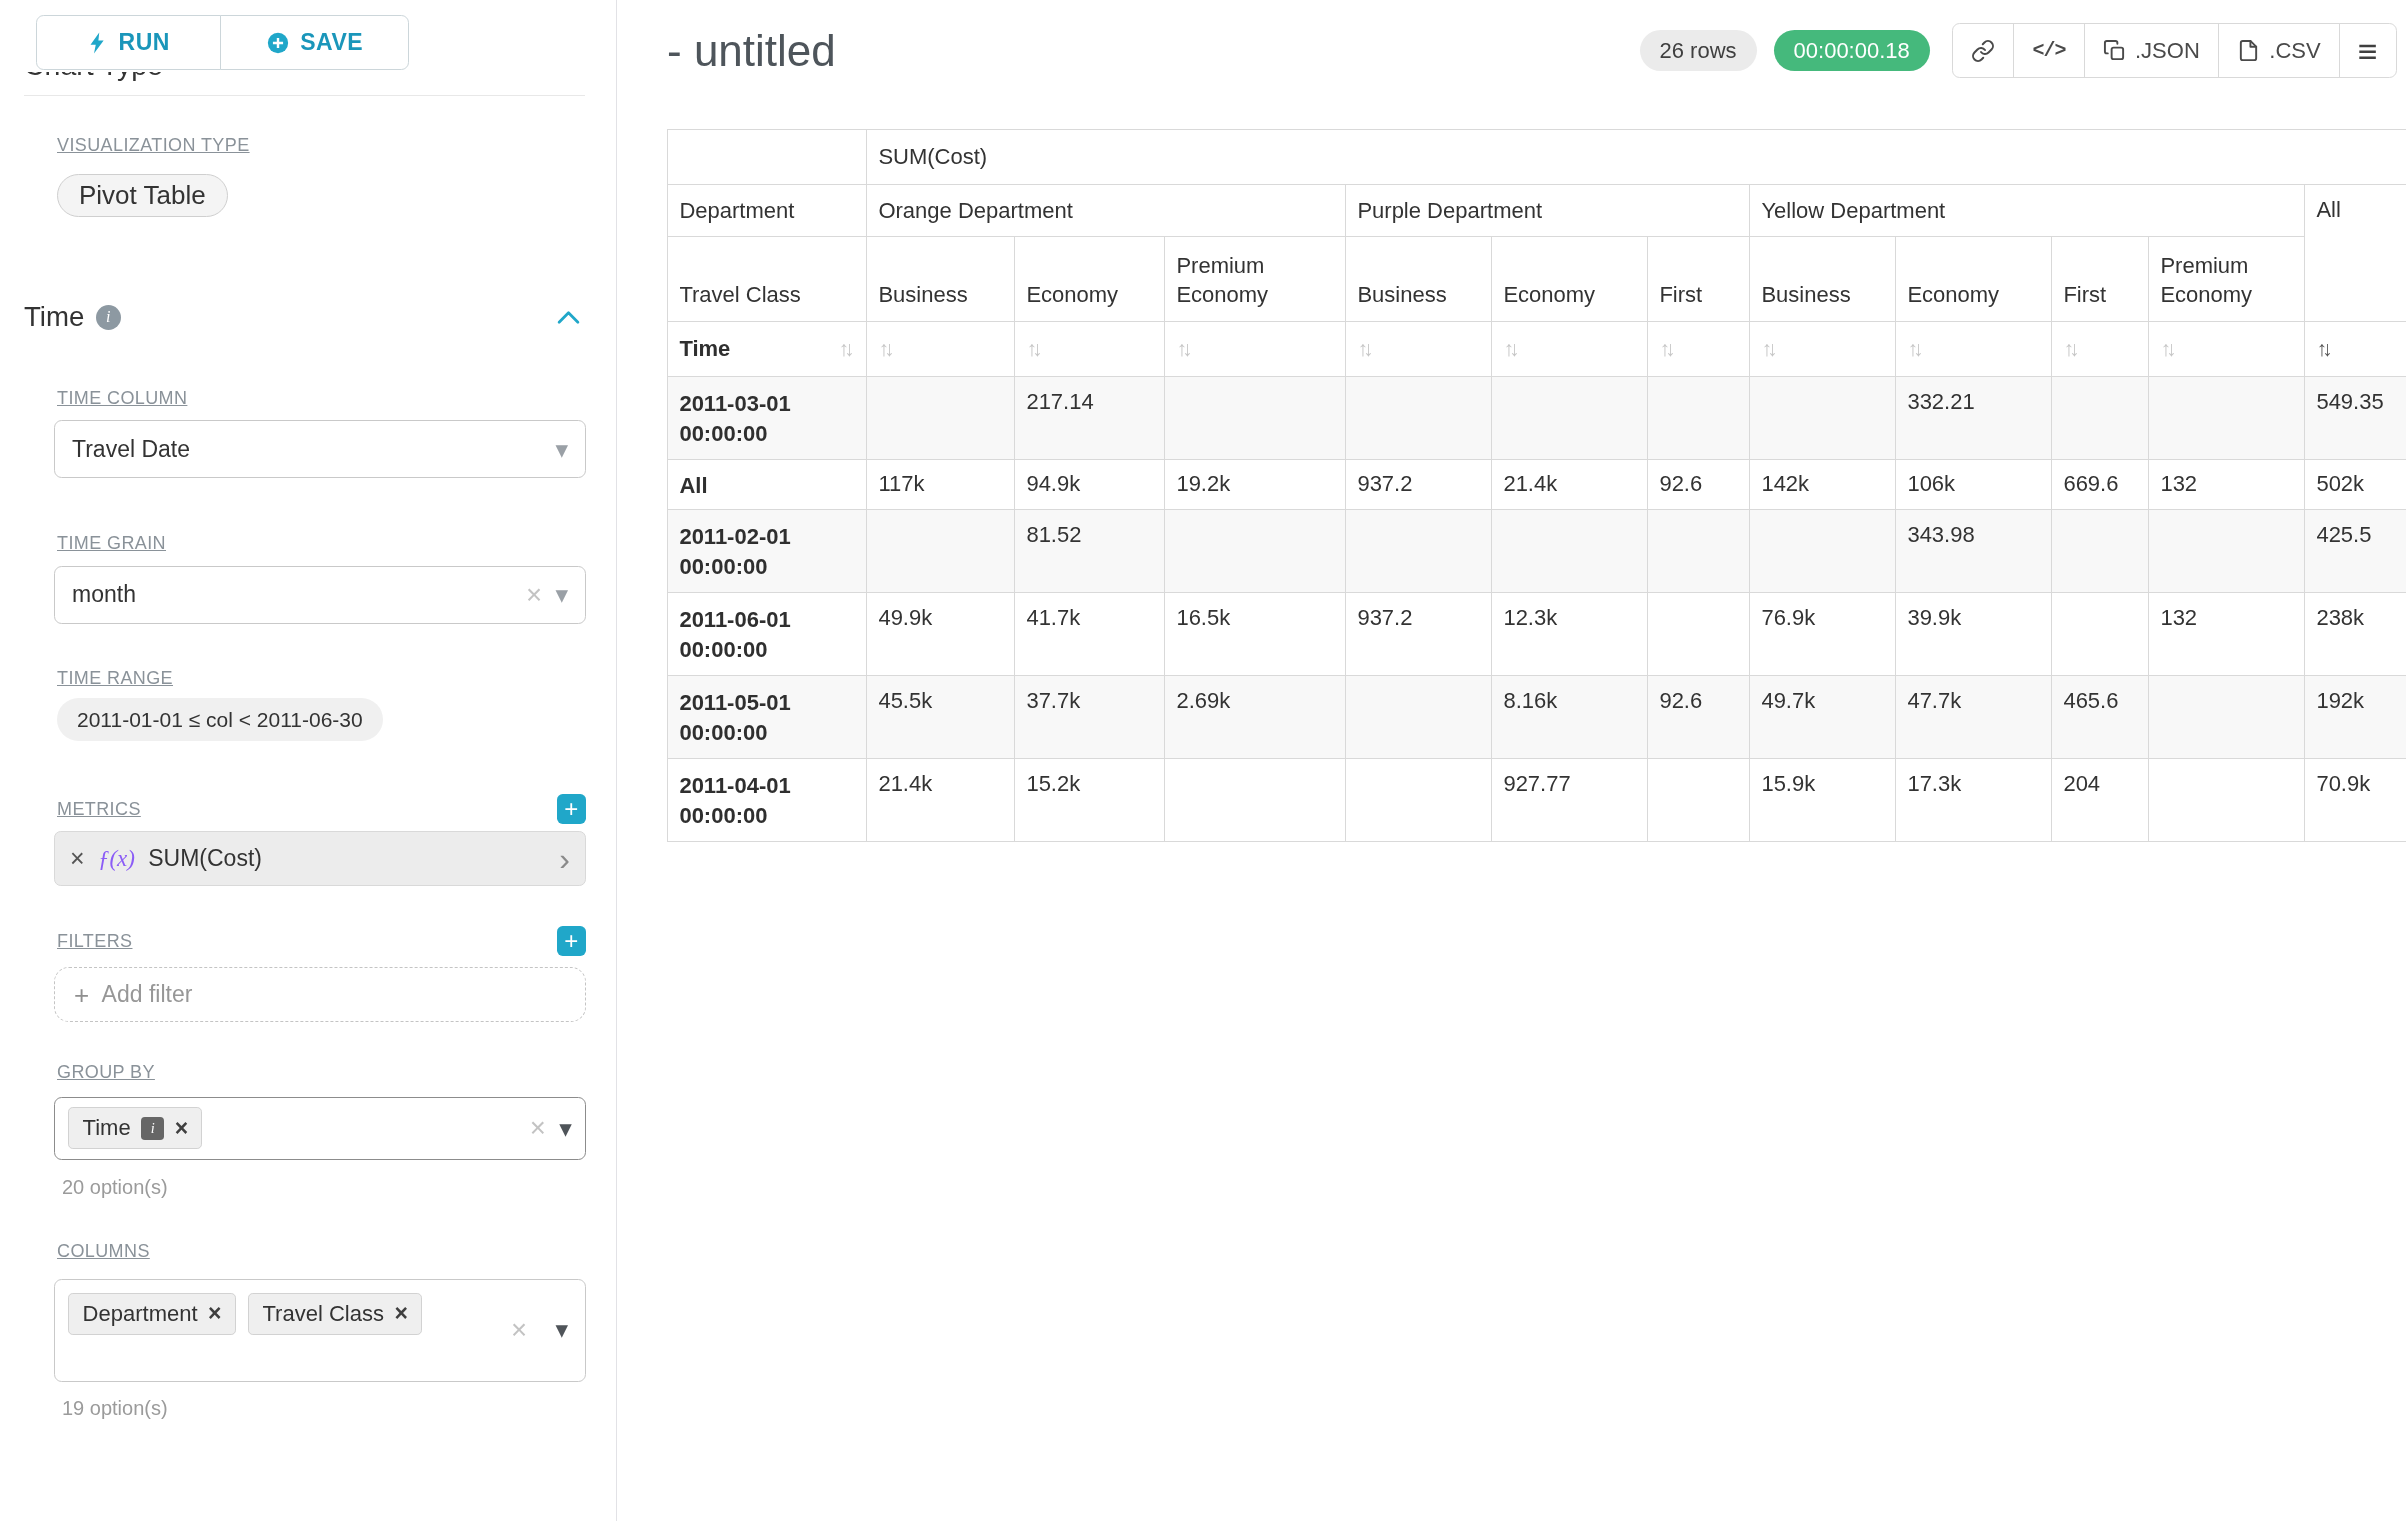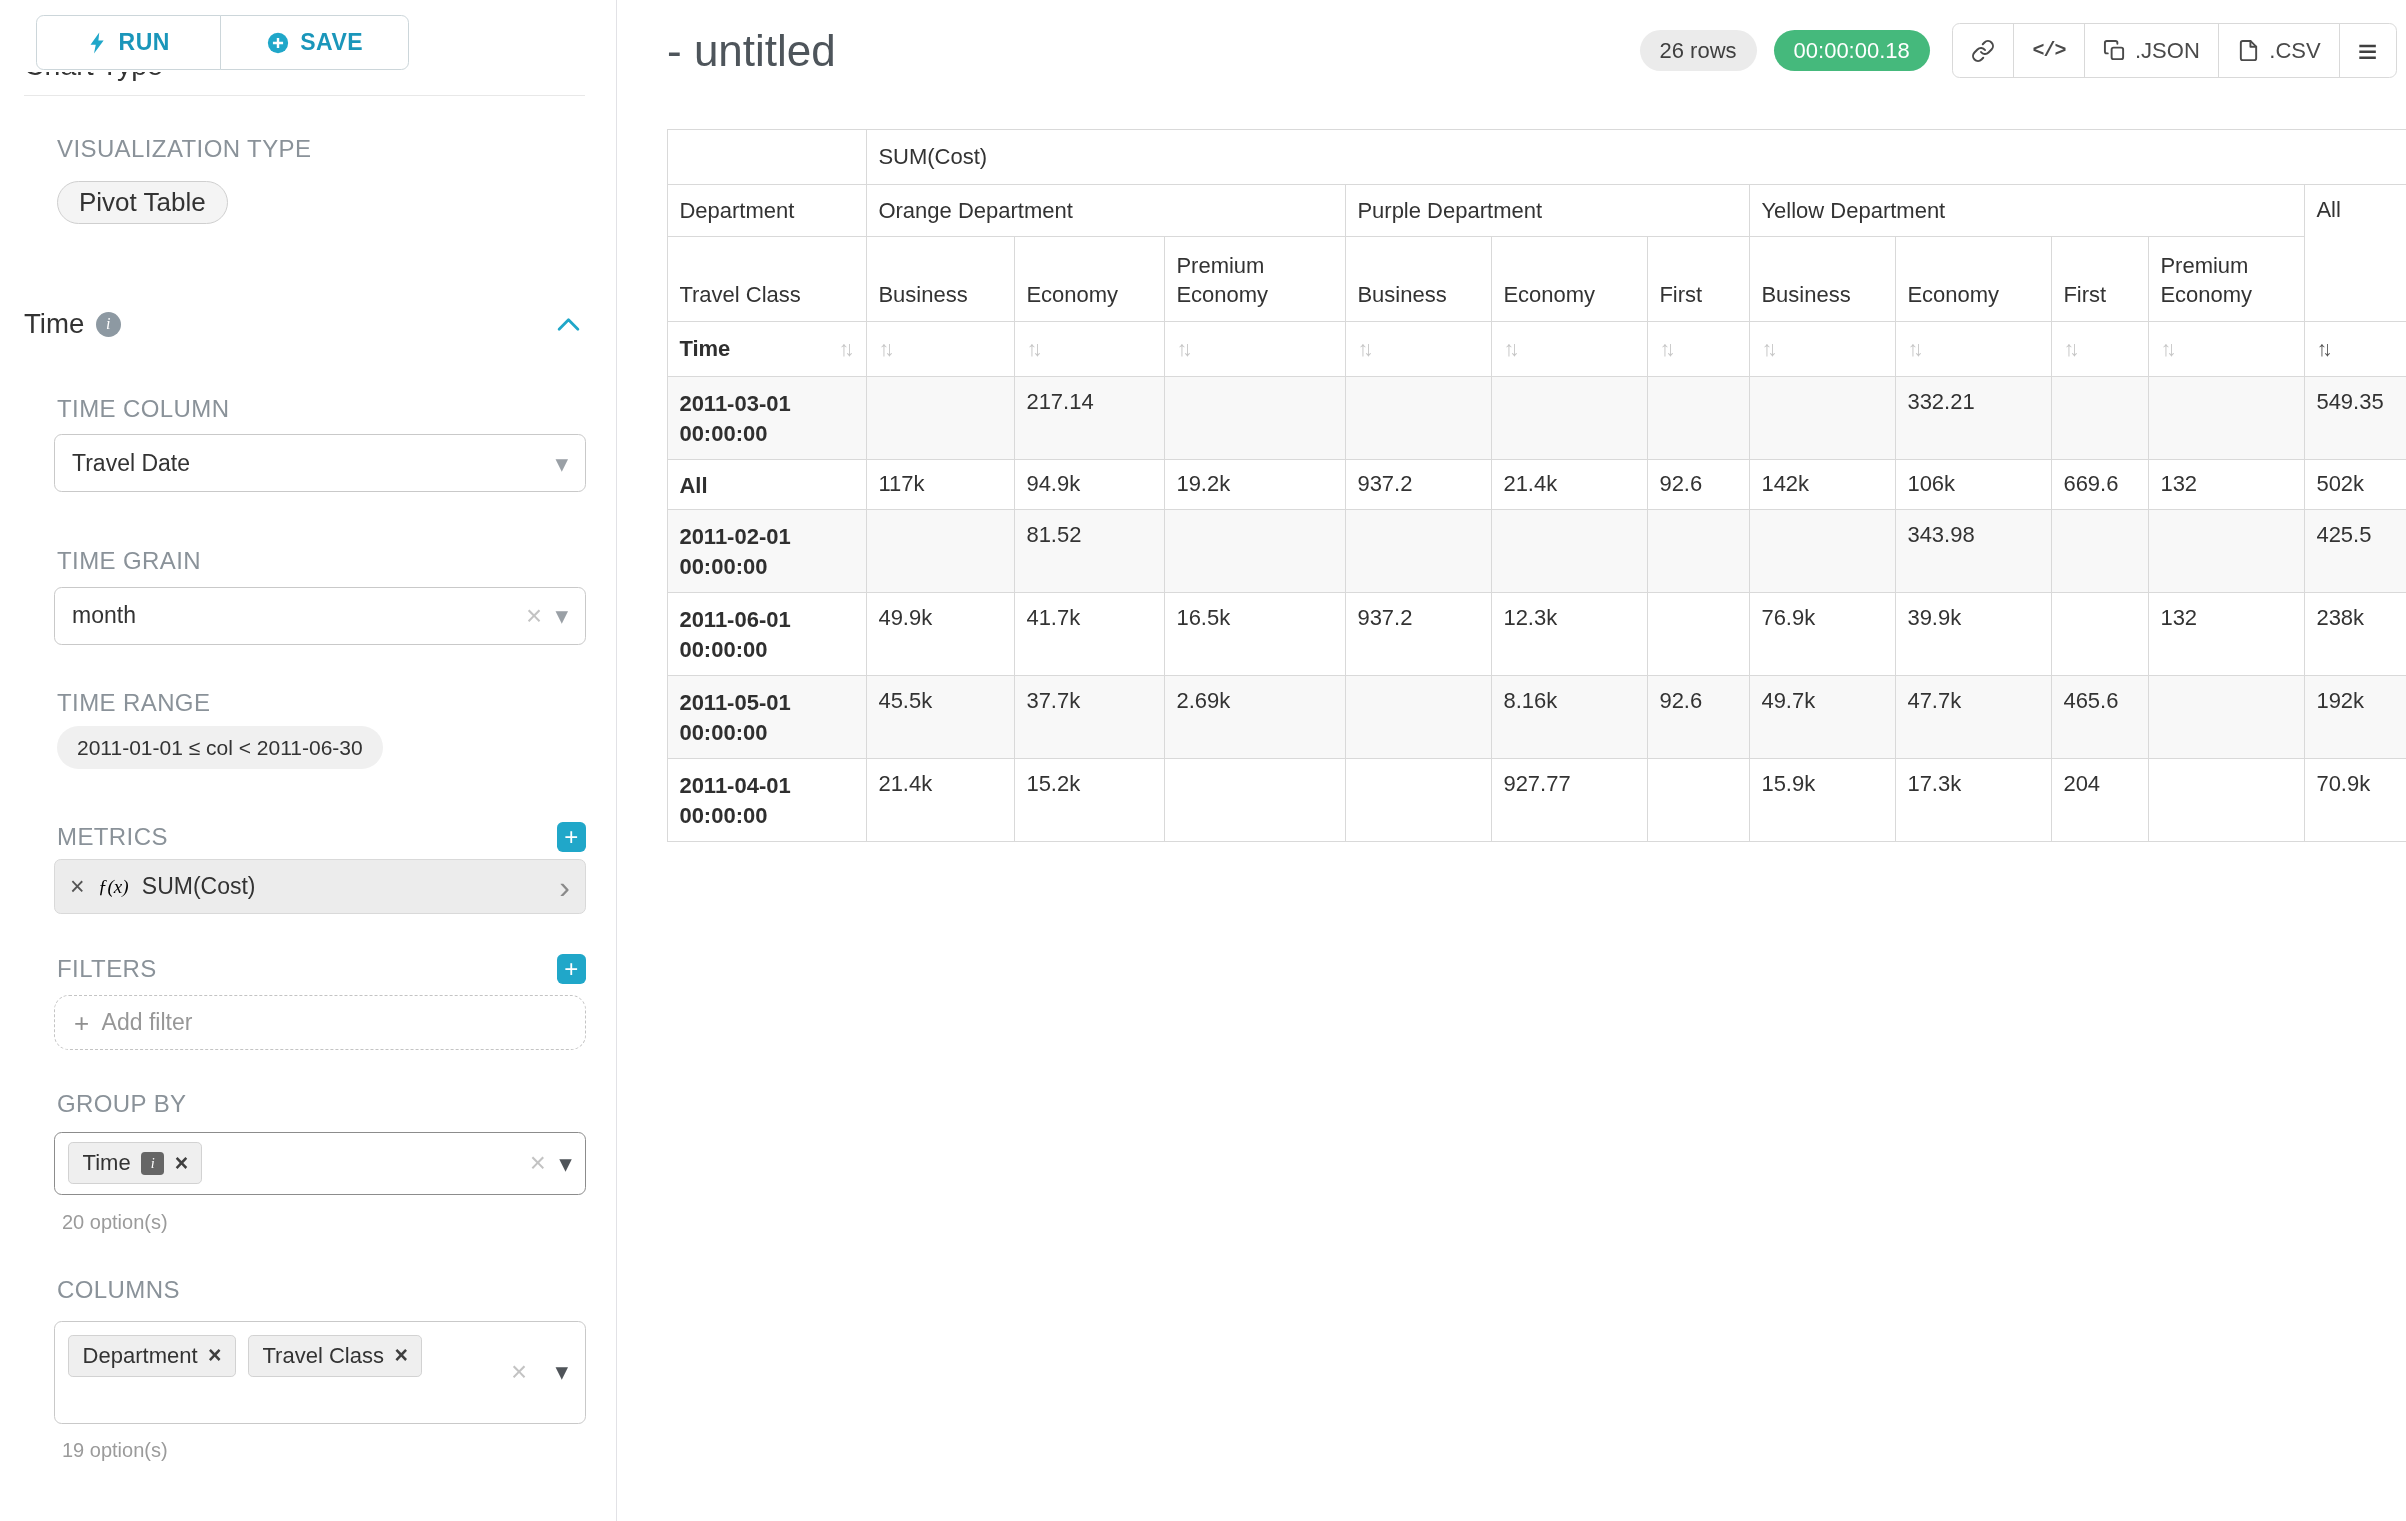--- a/index.html
+++ b/index.html
@@ -16,21 +16,21 @@
     background: #fff; border: 1px solid #ccd6da; color: #1a96ba; font-size: 23px; font-weight: bold;
     letter-spacing: 0.5px; cursor: pointer; font-family: inherit; }
   .btn-run { width: 185px; border-radius: 7.6px 0 0 7.6px; }
   .btn-save { width: 189px; border-radius: 0 7.6px 7.6px 0; margin-left: -1px; }
   .chart-type-heading { position: absolute; top: 49px; left: 24px; font-size: 28.5px; font-weight: 400;
     color: #333; z-index: 1; white-space: nowrap; }
   .chart-type-chevron { position: absolute; top: 59px; right: 42px; z-index: 1; }
   .hr { position: absolute; top: 95px; left: 24px; right: 31px; height: 1px; background: #e8e8e8; z-index: 4; }
   .sidebar-content { position: absolute; top: 95px; left: 24px; right: 31px; bottom: 0; background: #fff; z-index: 2; }
 
-  .ctl-label { font-size: 24px; color: #8a9299; letter-spacing: 0.4px; margin-left: 33px; }
+  .ctl-label { font-size: 18px; color: #8a9299; letter-spacing: 0.4px; margin-left: 33px; text-decoration: underline; }
   .lbl-vis { margin-top: 40px; }
   .viz-chip { display: inline-flex; align-items: center; height: 43px; padding: 0 21px; margin: 18px 0 0 33px;
     background: #f4f4f4; border: 1px solid #cfcfcf; border-radius: 22px; font-size: 26px; color: #333; cursor: pointer; }
 
   .section-head { display: flex; align-items: center; gap: 11.4px; cursor: pointer; }
   .mt-time { margin-top: 84px; }
   .mt-query { margin-top: 65px; }
   .section-title { font-size: 27.6px; color: #333; }
   .info-circle { width: 25px; height: 25px; border-radius: 50%; background: #8d99a2; color: #fff;
     font-size: 16px; font-style: italic; display: flex; align-items: center; justify-content: center;
@@ -57,21 +57,21 @@
   .label-row { display: flex; align-items: center; margin: 53px 0 0 33px; width: 529px; }
   .label-row.filters { margin-top: 40px; }
   .label-row .ctl-label { margin-left: 0; }
   .plus-btn { margin-left: auto; width: 29.5px; height: 29.5px; border: none; border-radius: 5.7px;
     background: #20a7c9; color: #fff; font-size: 24px; line-height: 1; cursor: pointer;
     display: flex; align-items: center; justify-content: center; font-family: inherit; }
 
   .metric-pill { display: flex; align-items: center; gap: 13.3px; margin: 7.6px 0 0 30px; width: 532px; height: 55px;
     background: #ececec; border: 1px solid #d9d9d9; border-radius: 6.7px; padding: 0 15px; cursor: grab; }
   .pill-x { color: #555; font-size: 25px; line-height: 1; cursor: pointer; }
-  .fx { font-style: italic; font-size: 19px; color: #000000; font-family: "Liberation Serif", serif; }
+  .fx { font-style: italic; font-size: 23px; color: #8b5cf6; font-family: "Liberation Serif", serif; }
   .metric-name { font-size: 23px; color: #333; }
   .caret-right { margin-left: auto; color: #8a8a8a; font-size: 32px; line-height: 1; }
 
   .add-filter { display: flex; align-items: center; gap: 12.4px; margin: 11.4px 0 0 30px; width: 532px; height: 55px;
     border: 1px dashed #c4c4c4; border-radius: 15px; padding: 0 19px; color: #979797; font-size: 23px; cursor: pointer; }
   .plus-gray { font-size: 26px; line-height: 1; color: #8f8f8f; }
 
   .chip { display: inline-flex; align-items: center; gap: 10.5px; height: 42px; padding: 0 13.3px;
     background: #efefef; border: 1px solid #d2d2d2; border-radius: 4.8px; font-size: 22px; color: #333; cursor: grab; }
   .chip-x { color: #3f3f3f; font-size: 23px; font-weight: bold; line-height: 1; cursor: pointer; }

